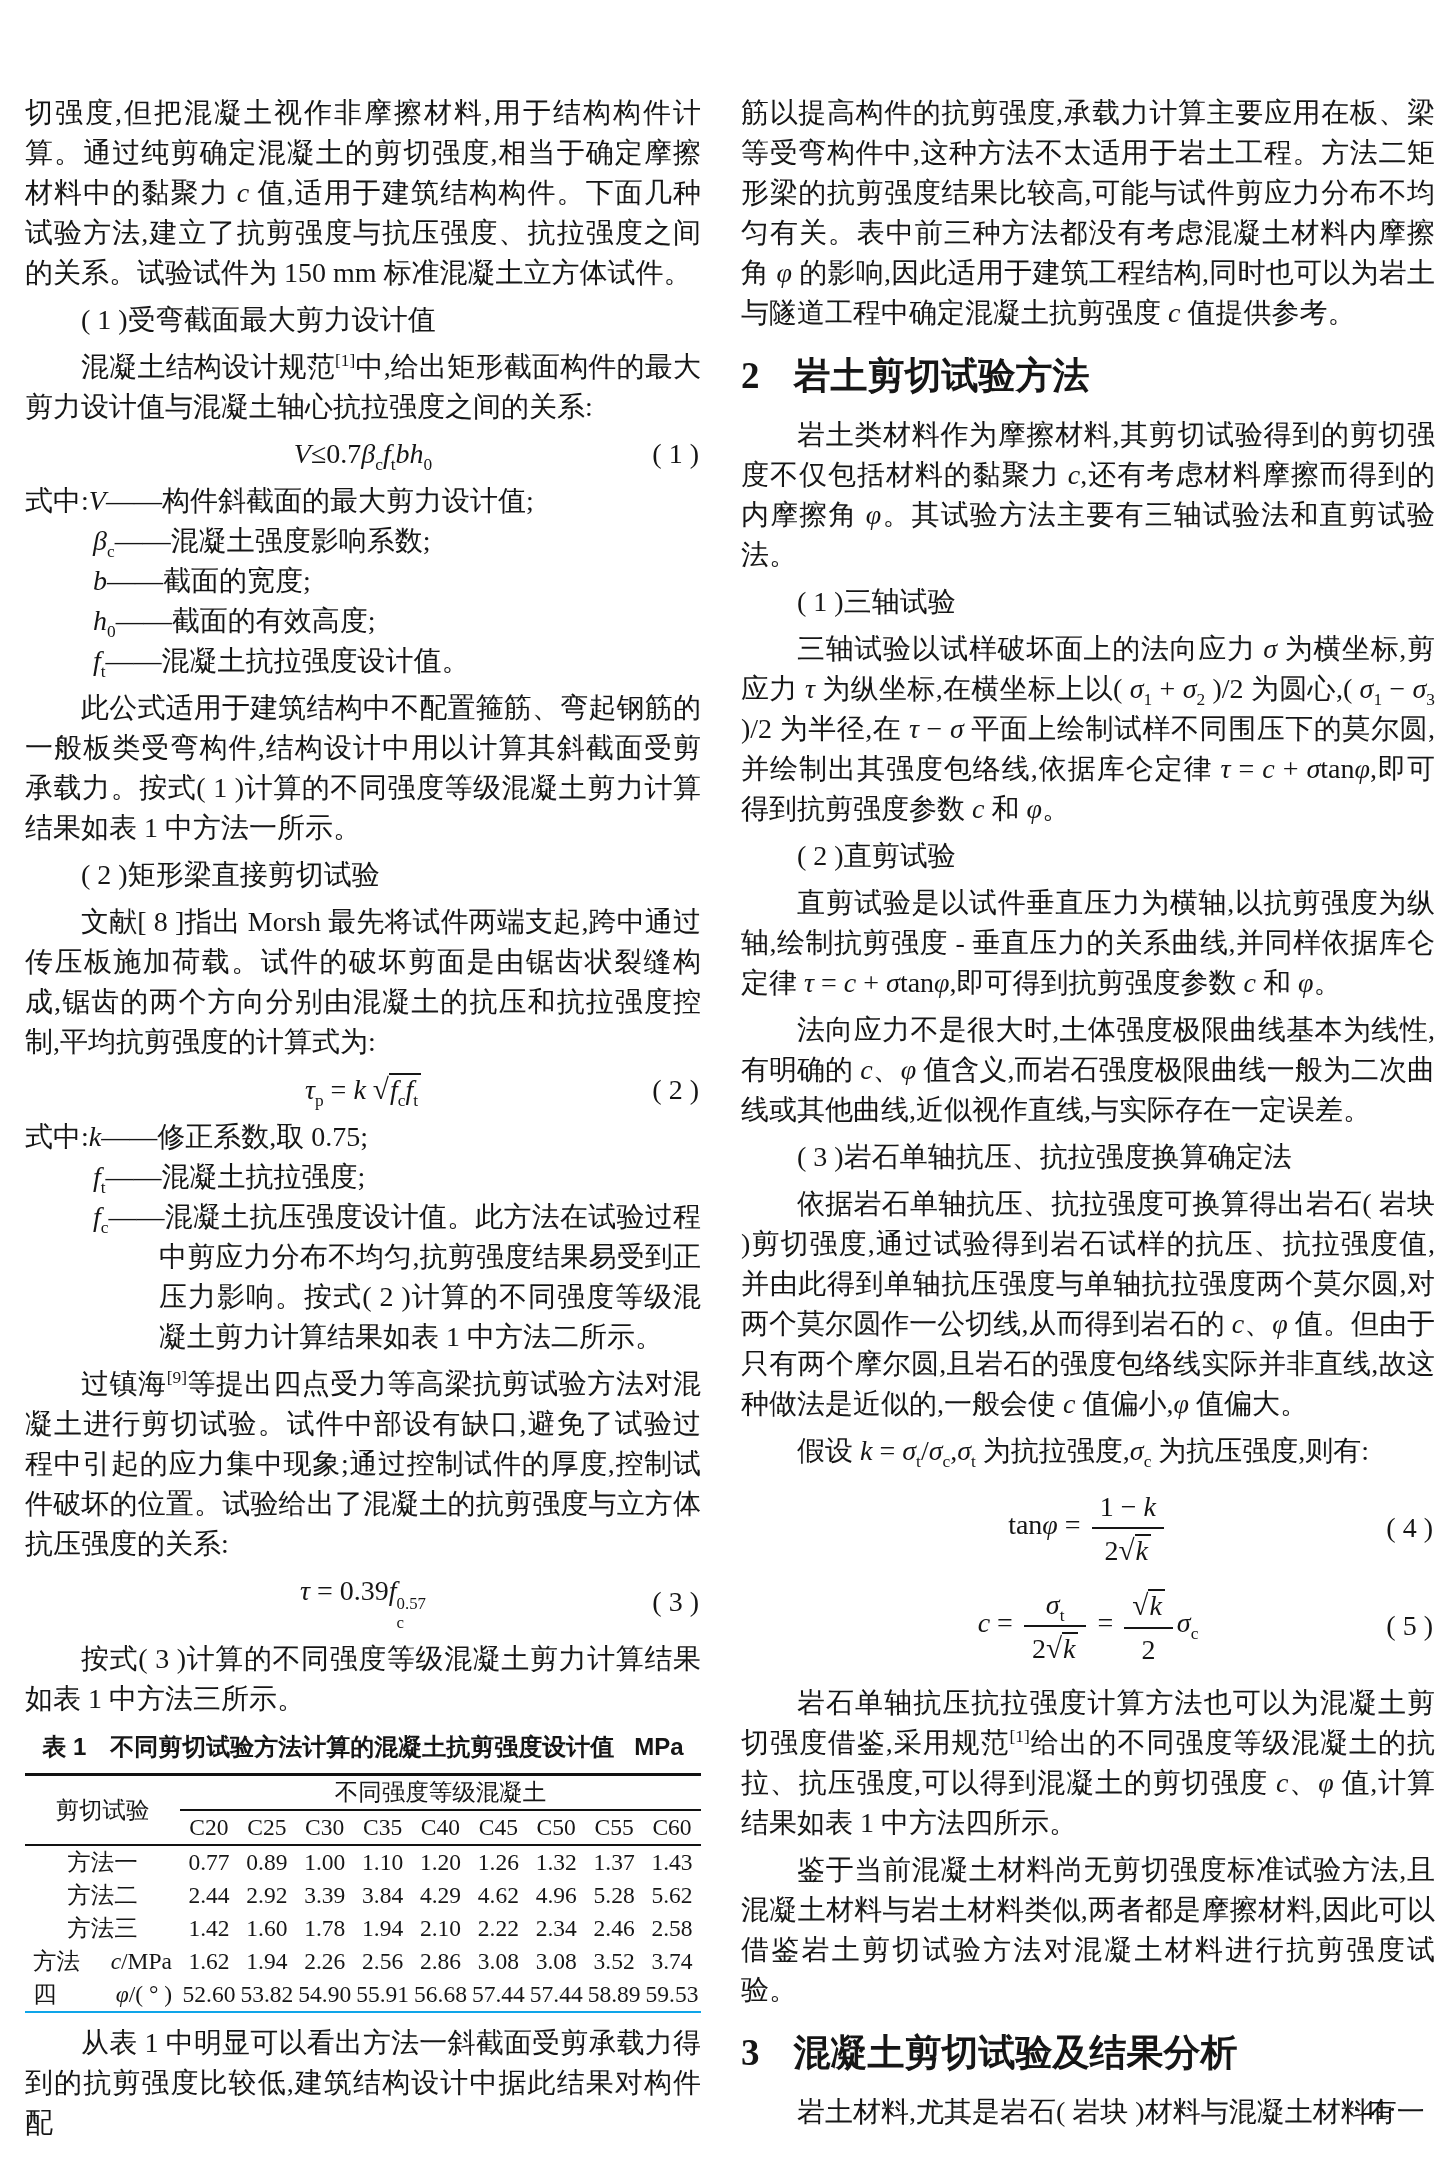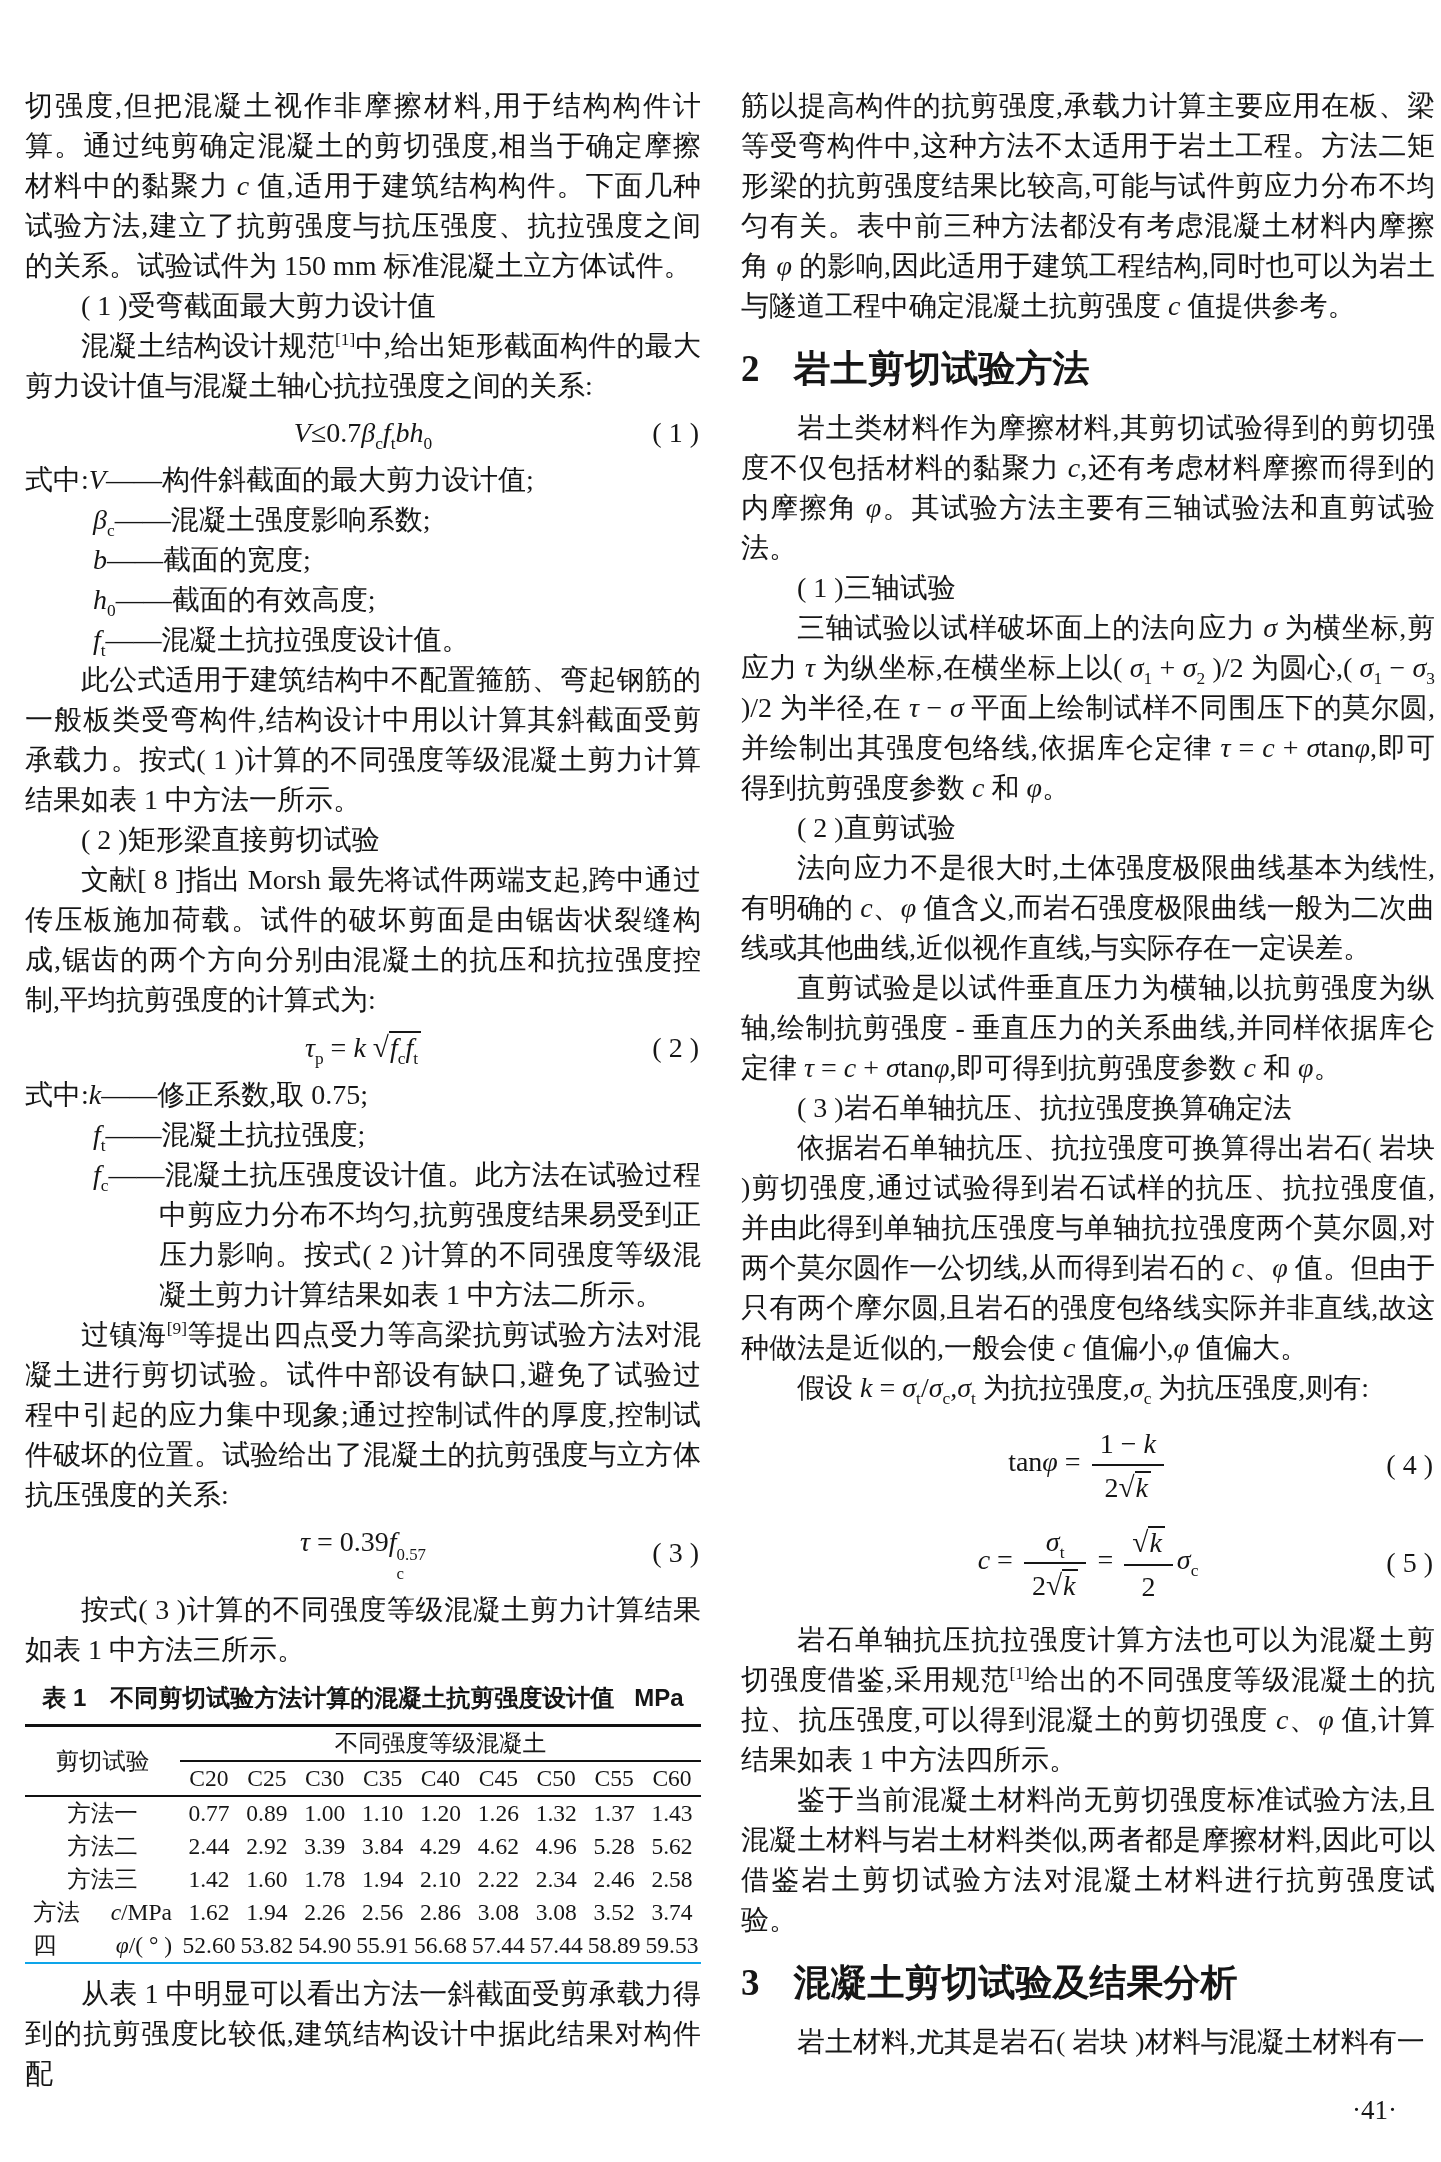--- a/index.html
+++ b/index.html
@@ -12,21 +12,21 @@
     font-family: "Liberation Serif", "DejaVu Serif", serif;
     font-size: 28px;
     line-height: 40px;
     overflow: hidden;
   }
   .col { position: absolute; top: 86px; }
   .col.left  { left: 25px;  width: 676px; }
   .col.right { left: 741px; width: 694px; }
 
   p { margin: 0; }
-  .para { text-align: justify; text-indent: 2em; }
+  .para { text-align: justify; text-indent: 2em; margin-top: 7px; }
   .para.cont { text-indent: 0; }
 
   .def { text-align: justify; padding-left: 68px; }
   .def.first { padding-left: 0; }
   .def.wrap { padding-left: 134px; text-indent: -66px; }
 
   sub, sup { font-size: 62%; line-height: 0; }
 
   .eq { position: relative; text-align: center; margin: 7px 0; }
   .eq.tall { margin: 16px 0; }
@@ -233,22 +233,22 @@
     <p class="para cont">筋以提高构件的抗剪强度,承载力计算主要应用在板、梁等受弯构件中,这种方法不太适用于岩土工程。方法二矩形梁的抗剪强度结果比较高,可能与试件剪应力分布不均匀有关。表中前三种方法都没有考虑混凝土材料内摩擦角 <i>φ</i> 的影响,因此适用于建筑工程结构,同时也可以为岩土与隧道工程中确定混凝土抗剪强度 <i>c</i> 值提供参考。</p>
 
     <div class="h2">
       <span class="hno">2</span><span>岩土剪切试验方法</span>
     </div>
 
     <p class="para">岩土类材料作为摩擦材料,其剪切试验得到的剪切强度不仅包括材料的黏聚力 <i>c</i>,还有考虑材料摩擦而得到的内摩擦角 <i>φ</i>。其试验方法主要有三轴试验法和直剪试验法。</p>
     <p class="para">( 1 )三轴试验</p>
     <p class="para">三轴试验以试样破坏面上的法向应力 <i>σ</i> 为横坐标,剪应力 <i>τ</i> 为纵坐标,在横坐标上以( <i>σ</i><sub>1</sub> + <i>σ</i><sub>2</sub> )/2 为圆心,( <i>σ</i><sub>1</sub> − <i>σ</i><sub>3</sub> )/2 为半径,在 <i>τ</i> − <i>σ</i> 平面上绘制试样不同围压下的莫尔圆,并绘制出其强度包络线,依据库仑定律 <i>τ</i> = <i>c</i> + <i>σ</i>tan<i>φ</i>,即可得到抗剪强度参数 <i>c</i> 和 <i>φ</i>。</p>
     <p class="para">( 2 )直剪试验</p>
+    <p class="para">直剪试验是以试件垂直压力为横轴,以抗剪强度为纵轴,绘制抗剪强度 - 垂直压力的关系曲线,并同样依据库仑定律 <i>τ</i> = <i>c</i> + <i>σ</i>tan<i>φ</i>,即可得到抗剪强度参数 <i>c</i> 和 <i>φ</i>。</p>
     <p class="para">法向应力不是很大时,土体强度极限曲线基本为线性,有明确的 <i>c</i>、<i>φ</i> 值含义,而岩石强度极限曲线一般为二次曲线或其他曲线,近似视作直线,与实际存在一定误差。</p>
-    <p class="para">直剪试验是以试件垂直压力为横轴,以抗剪强度为纵轴,绘制抗剪强度 - 垂直压力的关系曲线,并同样依据库仑定律 <i>τ</i> = <i>c</i> + <i>σ</i>tan<i>φ</i>,即可得到抗剪强度参数 <i>c</i> 和 <i>φ</i>。</p>
     <p class="para">( 3 )岩石单轴抗压、抗拉强度换算确定法</p>
     <p class="para">依据岩石单轴抗压、抗拉强度可换算得出岩石( 岩块 )剪切强度,通过试验得到岩石试样的抗压、抗拉强度值,并由此得到单轴抗压强度与单轴抗拉强度两个莫尔圆,对两个莫尔圆作一公切线,从而得到岩石的 <i>c</i>、<i>φ</i> 值。但由于只有两个摩尔圆,且岩石的强度包络线实际并非直线,故这种做法是近似的,一般会使 <i>c</i> 值偏小,<i>φ</i> 值偏大。</p>
     <p class="para">假设 <i>k</i> = <i>σ</i><sub>t</sub>/<i>σ</i><sub>c</sub>,<i>σ</i><sub>t</sub> 为抗拉强度,<i>σ</i><sub>c</sub> 为抗压强度,则有:</p>
 
     <div class="eq tall">
       <span>tan<i>φ</i> = <span class="frac">
             <span class="nu">1 − <i>k</i></span>
             <span class="de">2<span class="sqrt">√</span><span class="ol"><i>k</i></span></span>
           </span></span>
       <span class="eqnum">( 4 )</span>

